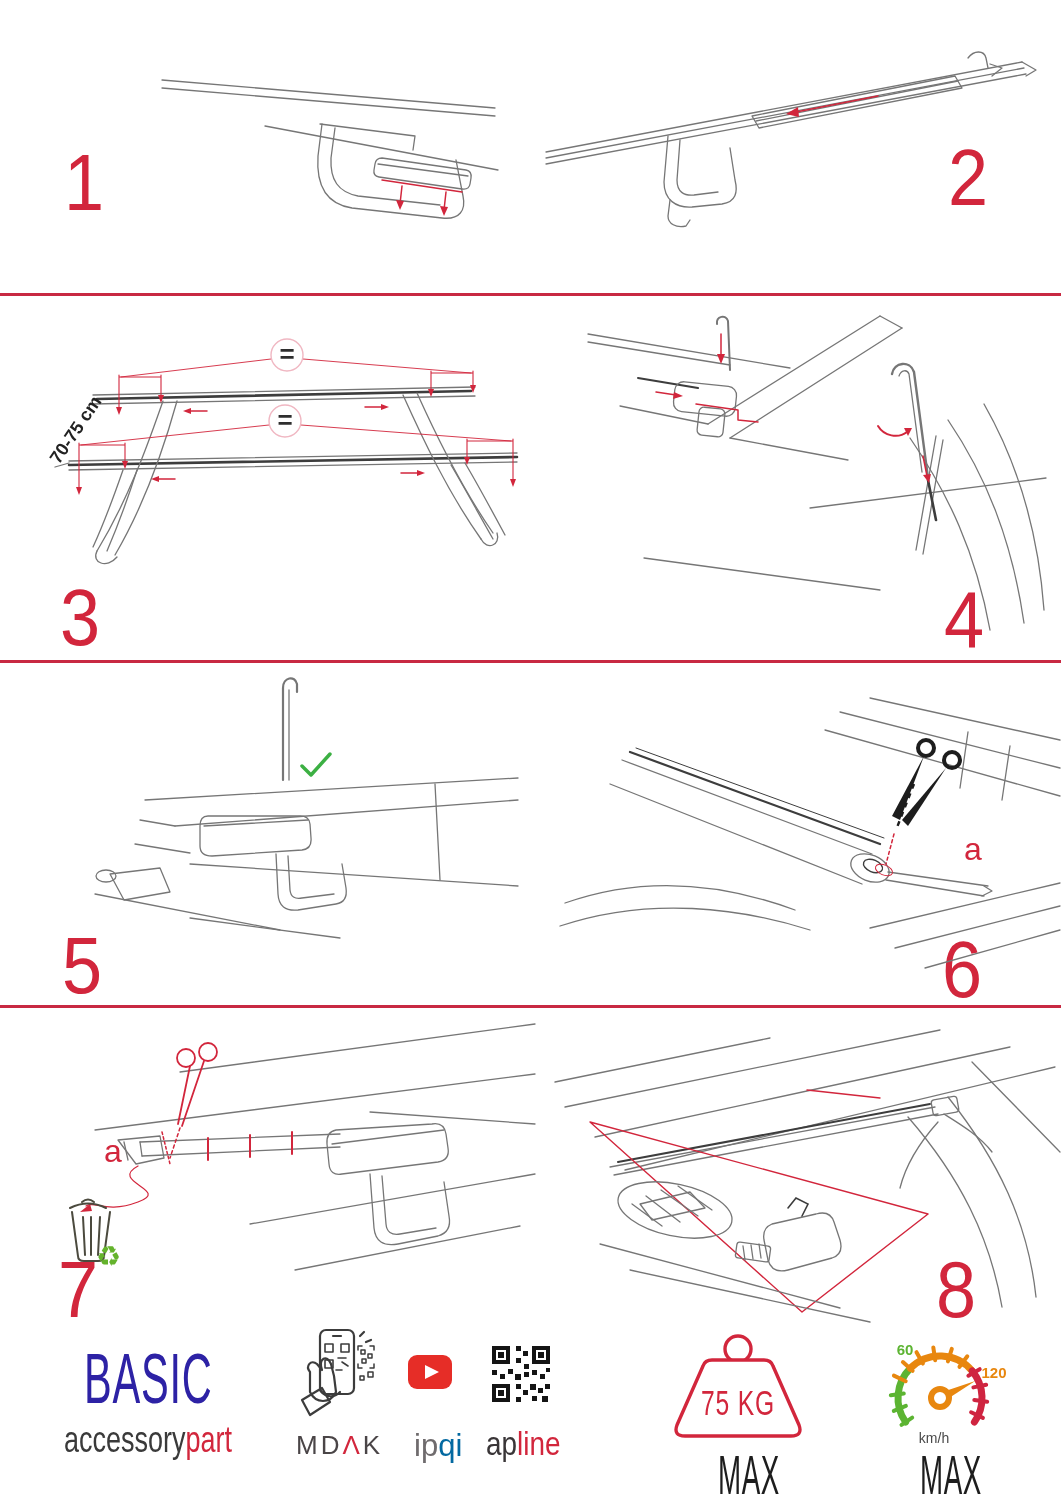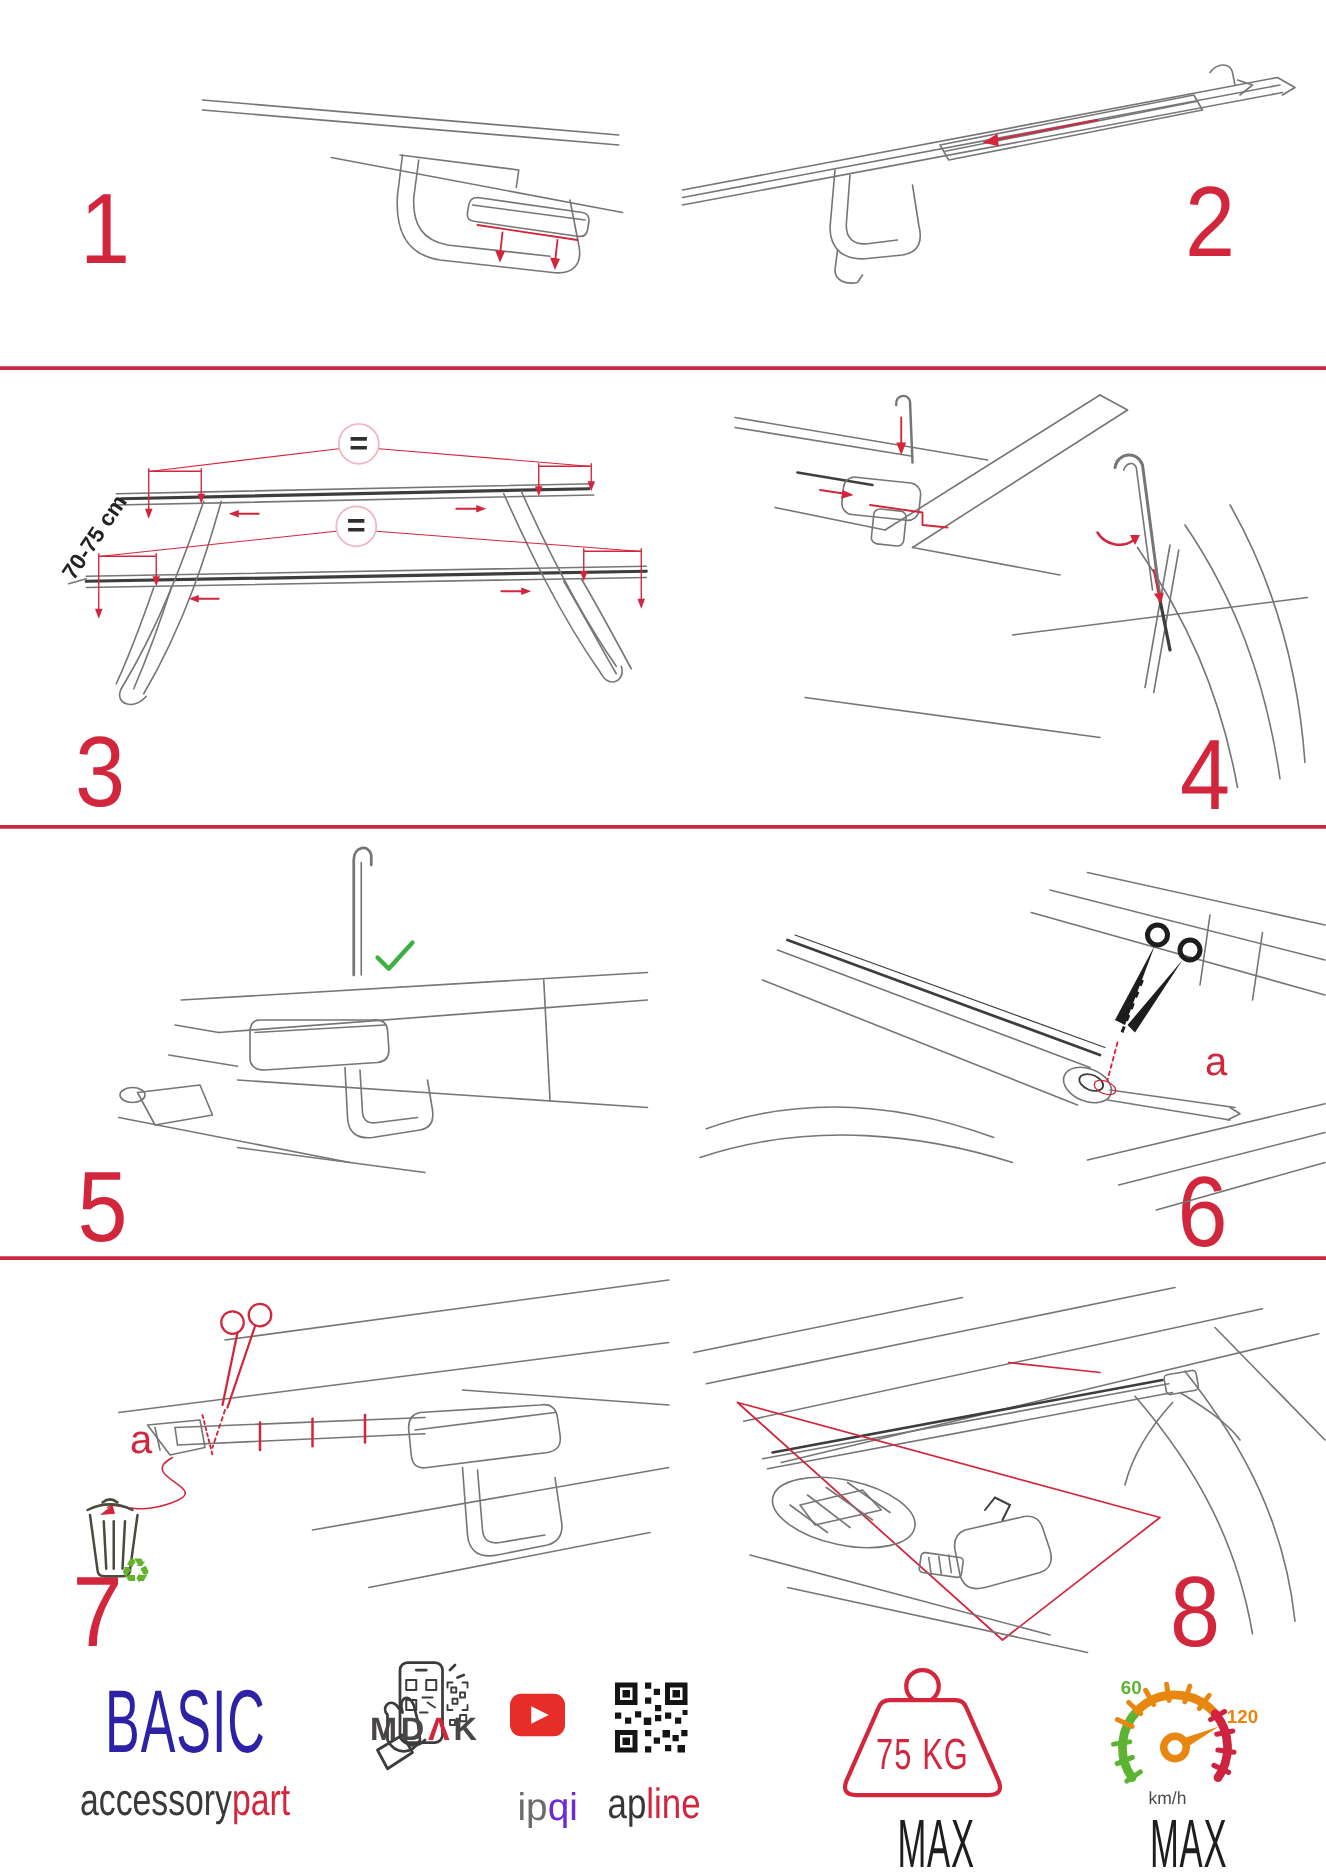--- a/index.html
+++ b/index.html
@@ -11,25 +11,25 @@
   svg.fig{position:absolute;overflow:visible;}
   .ln{stroke:#767676;fill:none;stroke-width:1.3;stroke-linecap:round;stroke-linejoin:round;}
   .lnd{stroke:#3d3d3d;fill:none;stroke-width:2.6;stroke-linecap:round;}
   .red{stroke:#d2263c;fill:none;stroke-width:1.5;stroke-linecap:round;stroke-linejoin:round;}
   .redf{fill:#d2263c;stroke:none;}
   .brand-basic{position:absolute;left:84px;top:1342px;color:#2d22a5;font-size:54px;line-height:1;
                letter-spacing:1px;transform:scale(.77,1.32);transform-origin:left top;}
   .brand-accpart{position:absolute;left:64px;top:1420px;font-size:36px;line-height:1.1;
                  transform:scaleX(.75);transform-origin:left top;white-space:nowrap;color:#3a3a3a;}
   .brand-accpart .p2{color:#d2263c;}
-  .brand-mdak{position:absolute;left:296px;top:1368px;font-size:26px;font-weight:bold;
+  .brand-mdak{position:absolute;left:296px;top:1430px;font-size:26px;font-weight:normal;
               letter-spacing:3px;color:#4a4547;white-space:nowrap;}
   .brand-mdak .p2{color:#d2263c;}
   .brand-ipqi{position:absolute;left:414px;top:1428px;font-size:31px;color:#6f6b6d;white-space:nowrap;}
-  .brand-ipqi .p2{color:#6d28d9;margin-top:20px;}
+  .brand-ipqi .p2{color:#0369a1;margin-top:20px;}
   .brand-apline{position:absolute;left:486px;top:1424px;font-size:34px;color:#393537;
                 transform:scaleX(.82);transform-origin:left top;white-space:nowrap;}
   .brand-apline .p2{color:#d2263c;}
   .max-label{position:absolute;color:#1d1d1d;font-size:42px;line-height:1;
              transform:scale(.66,1.3);transform-origin:center top;letter-spacing:1px;}
   svg text{font-family:"Liberation Sans",sans-serif;}
 </style>
 </head>
 <body>
 

